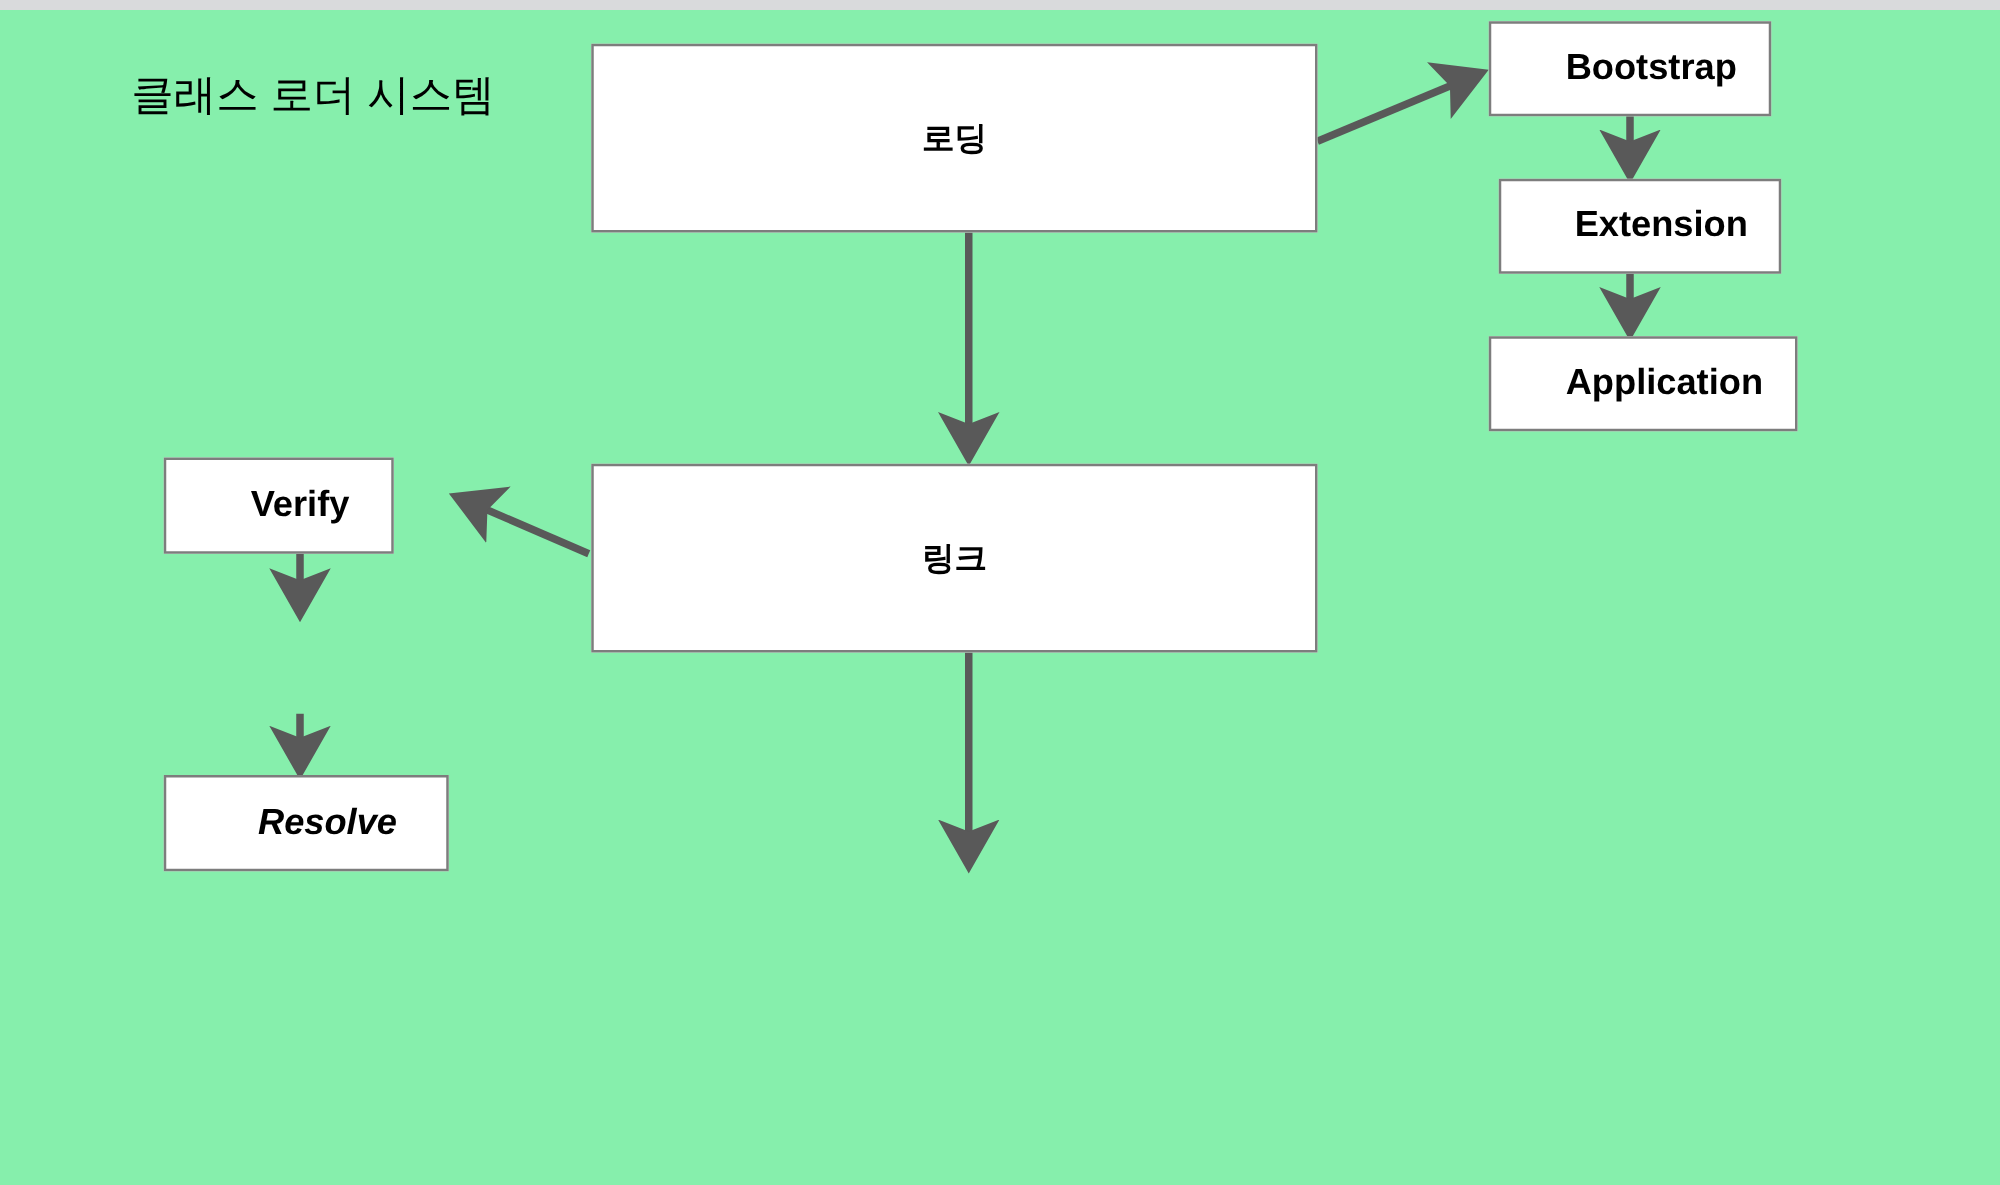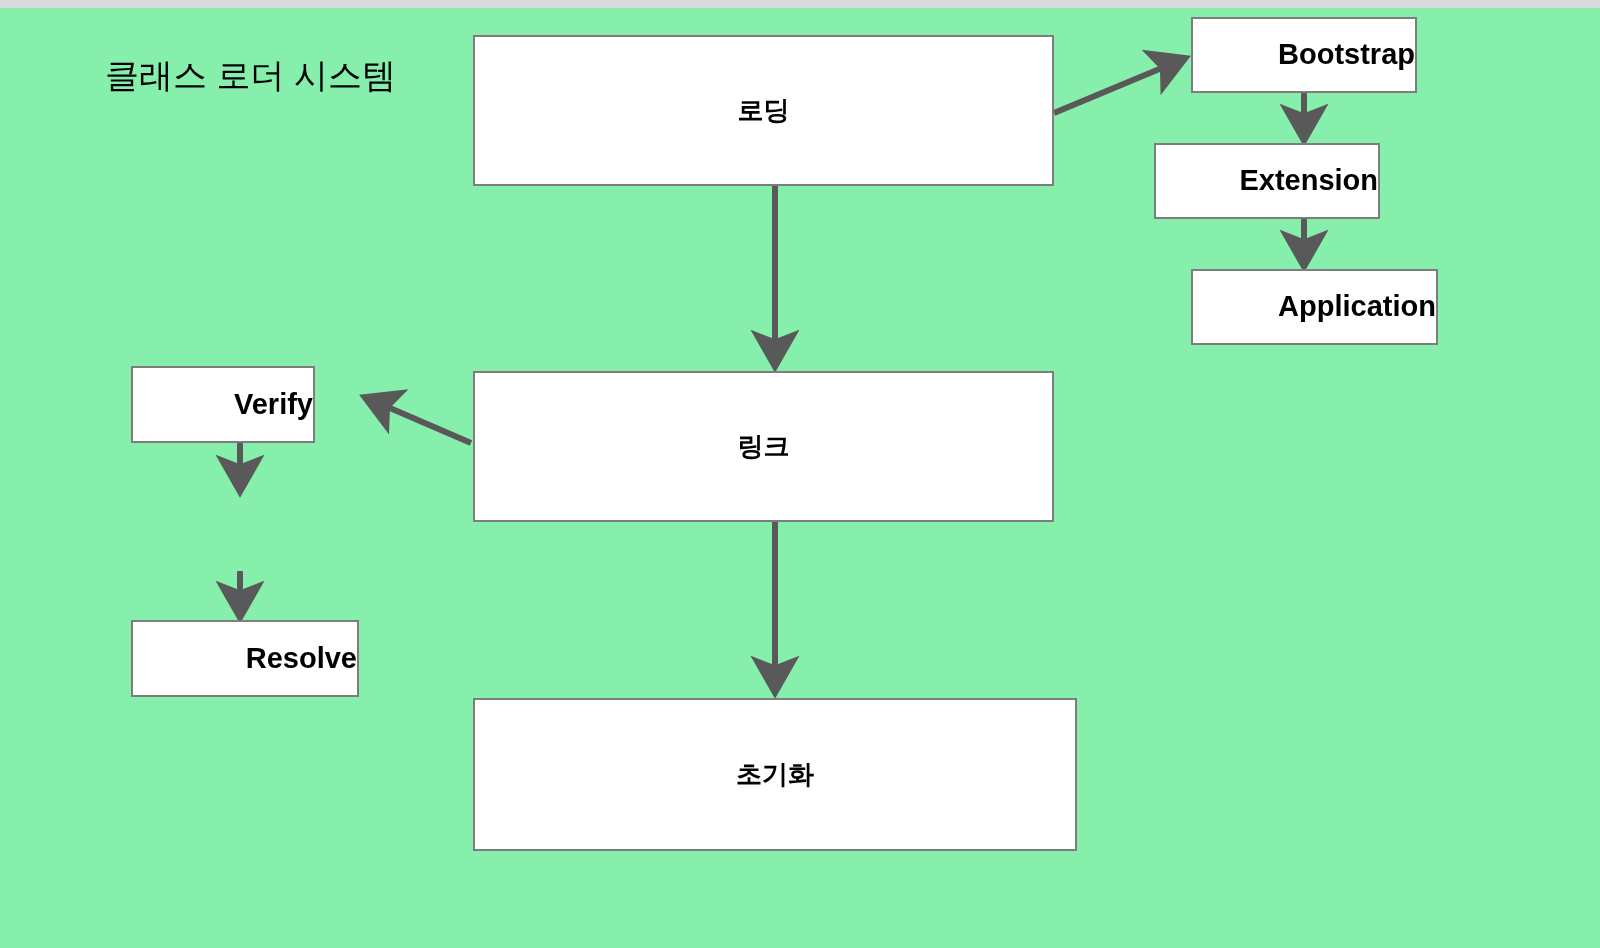--- a/index.html
+++ b/index.html
@@ -43,44 +43,44 @@
     border: 2px solid #7d7d7d;
     display: flex;
     align-items: center;
     color: #000000;
     font-weight: bold;
   }
   .node.center-label {
     justify-content: center;
   }
   .node.left-label {
-    justify-content: flex-end;
+    justify-content: center;
     padding-left: 34px;
   }
   .node .node-text {
     line-height: 1.1;
     white-space: nowrap;
   }
   
   #node-loading  { left: 473px;  top: 35px;  width: 581px; height: 151px; }
   #node-link     { left: 473px;  top: 371px; width: 581px; height: 151px; }
   #node-init     { left: 473px;  top: 698px; width: 604px; height: 153px; }
   #node-loading .node-text,
   #node-link .node-text,
   #node-init .node-text { font-size: 26px; }
 
   
   #node-bootstrap   { left: 1191px; top: 17px;  width: 226px; height: 76px; }
-  #node-extension   { left: 1154px; top: 143px; width: 226px; height: 76px; }
+  #node-extension   { left: 1199px; top: 143px; width: 226px; height: 76px; }
   #node-application { left: 1191px; top: 269px; width: 247px; height: 76px; }
 
   
   #node-verify   { left: 131px; top: 366px; width: 184px; height: 77px; }
   #node-prepare  { left: 131px; top: 494px; width: 228px; height: 77px; }
-  #node-resolve  { left: 131px; top: 620px; width: 228px; height: 77px; }
+  #node-resolve  { left: 131px; top: 620px; width: 228px; height: 77px; font-style: italic; }
 
   #node-bootstrap .node-text,
   #node-extension .node-text,
   #node-application .node-text,
   #node-verify .node-text,
   #node-prepare .node-text,
   #node-resolve .node-text { font-size: 29px; }
 
   #diagram-title {
     position: absolute;
@@ -142,23 +142,20 @@
   <div id="diagram-title">클래스 로더 시스템</div>
 
   <div class="node center-label" id="node-loading">
     <span class="node-text">로딩</span>
   </div>
 
   <div class="node center-label" id="node-link">
     <span class="node-text">링크</span>
   </div>
 
-  <div class="node center-label" id="node-init">
-    <span class="node-text">초기화</span>
-  </div>
 
   <div class="node left-label" id="node-bootstrap">
     <span class="node-text">Bootstrap</span>
   </div>
 
   <div class="node left-label" id="node-extension">
     <span class="node-text">Extension</span>
   </div>
 
   <div class="node left-label" id="node-application">

